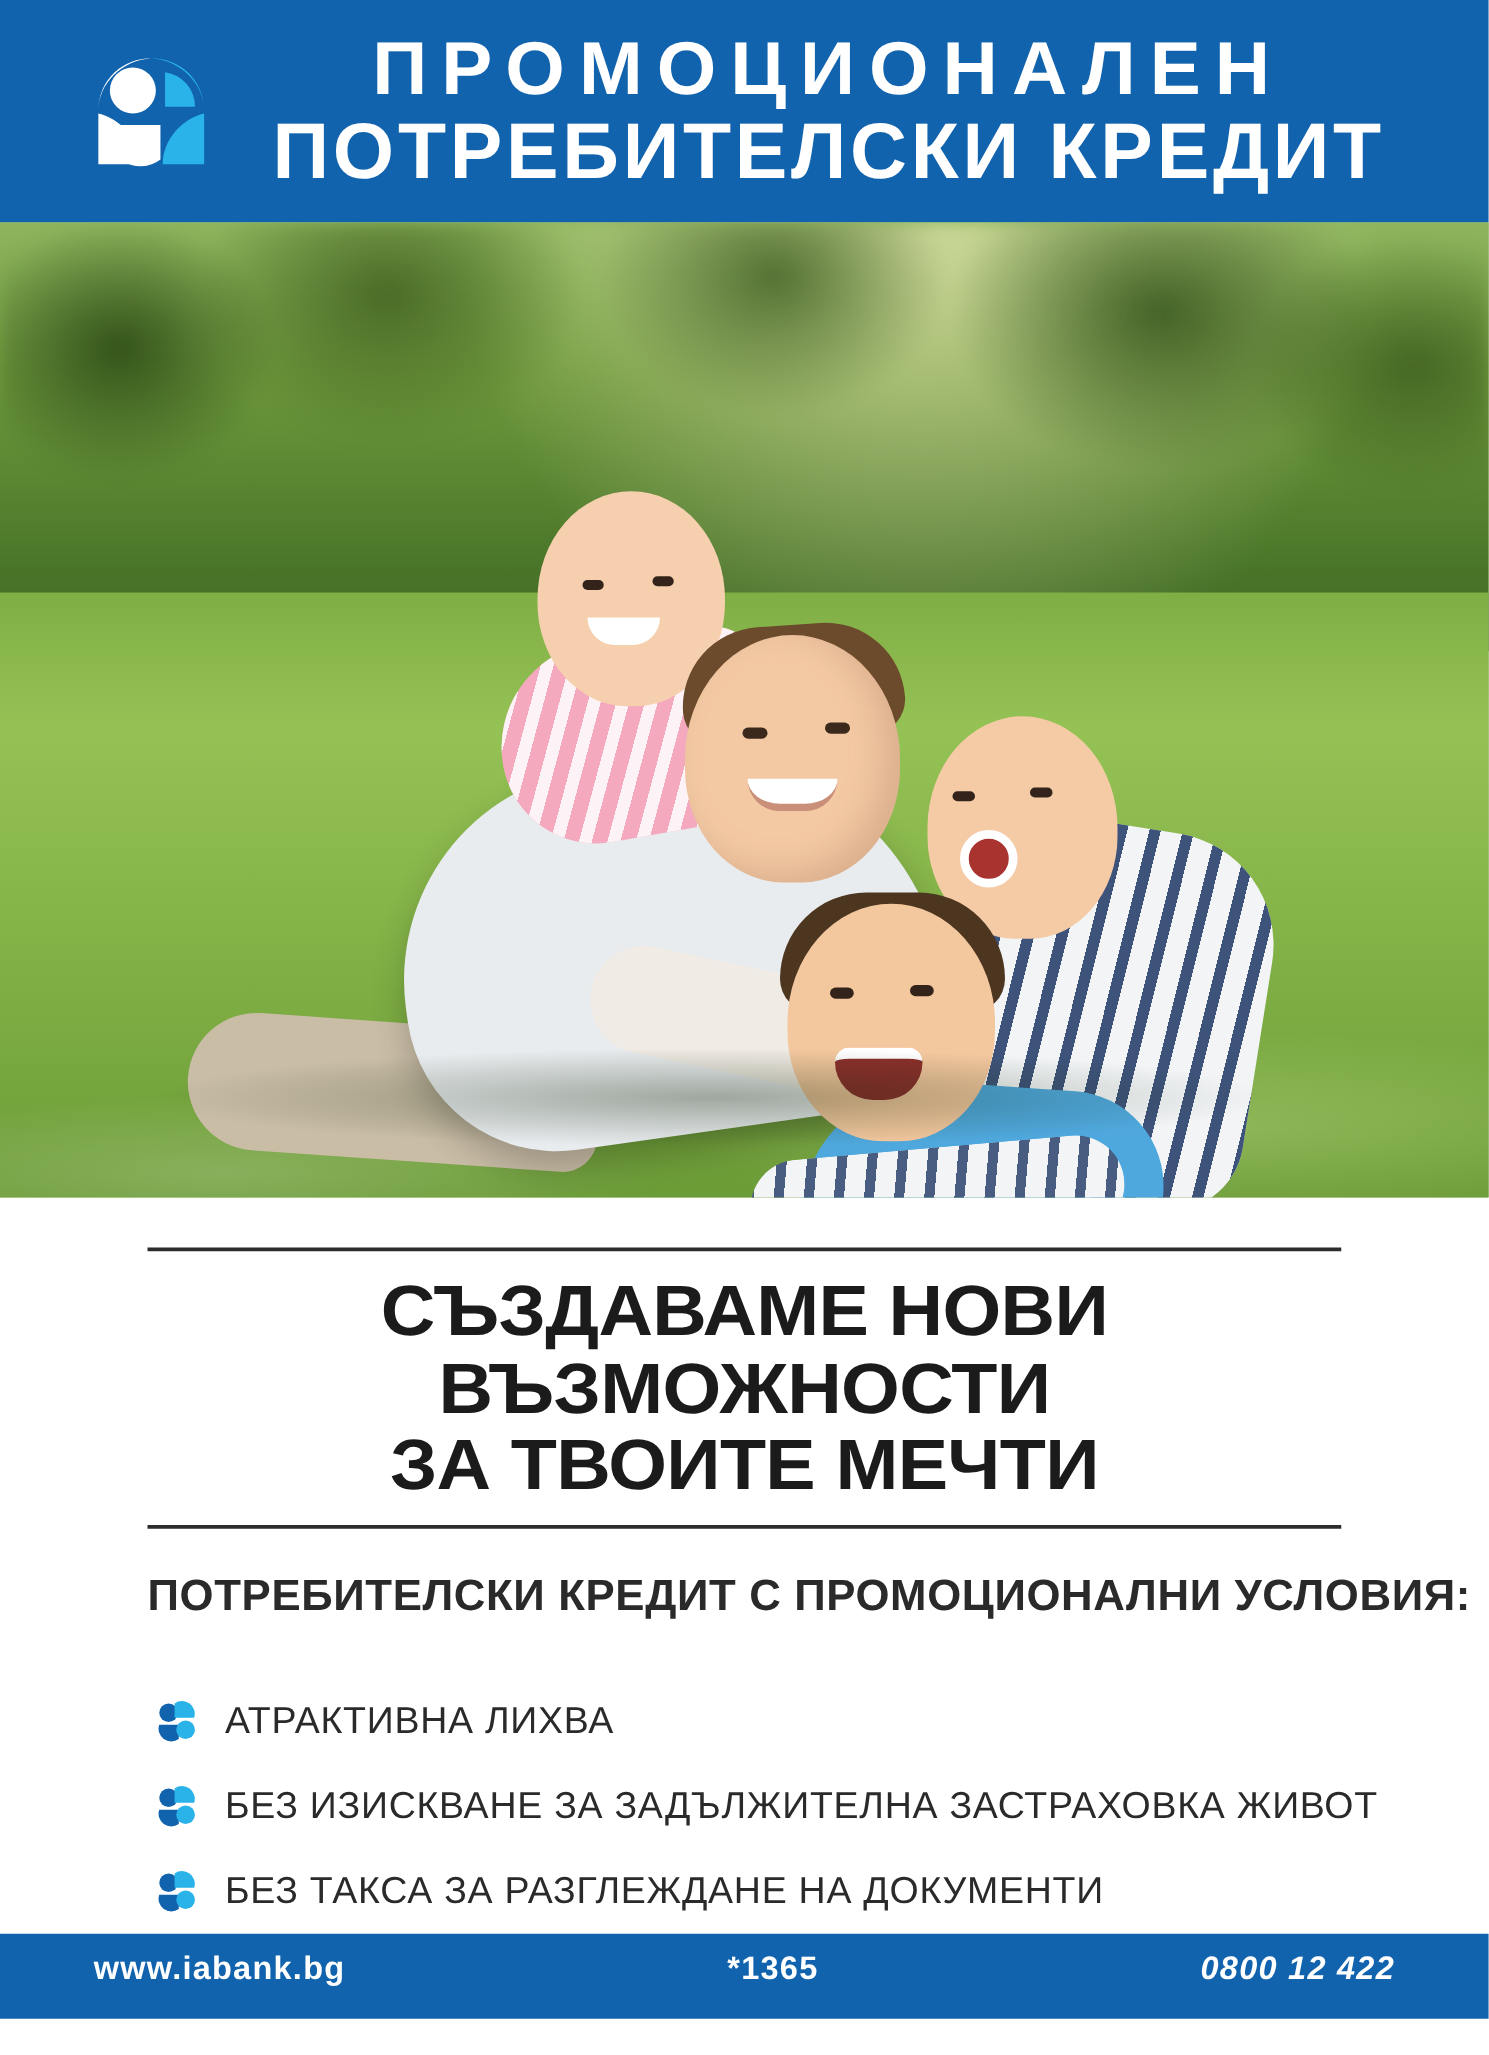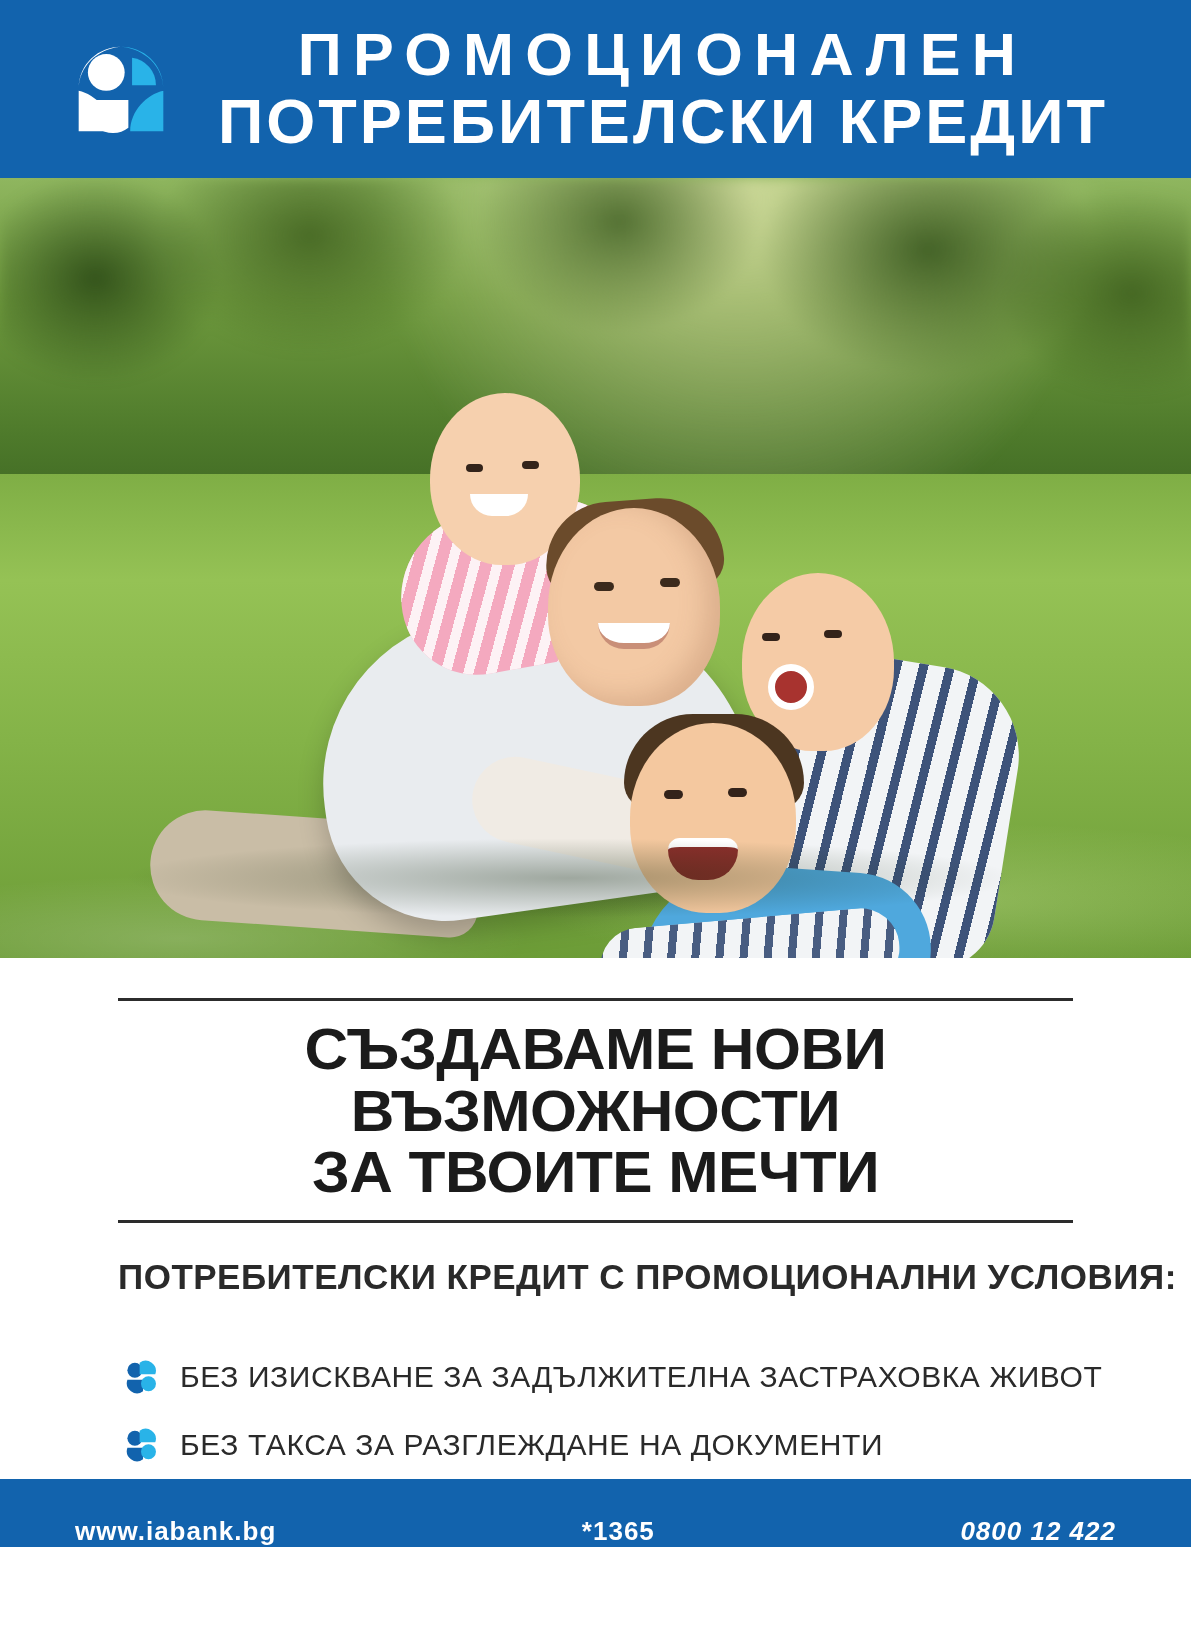--- a/index.html
+++ b/index.html
@@ -248,23 +248,23 @@
     font-size: 30px;
     letter-spacing: 0.6px;
     white-space: nowrap;
   }
 
   
   .footer {
     height: 68px;
     background: #1263ad;
     display: flex;
-    align-items: flex-end;
+    align-items: flex-start;
     justify-content: space-between;
-    padding: 0 75px;
+    padding: 12px 75px;
     flex: 0 0 auto;
   }
   .footer span {
     color: #ffffff;
     font-weight: bold;
     font-size: 26px;
     letter-spacing: 1px;
   }
   .footer .mid { flex: 1 1 auto; text-align: center; }
   .footer .right { text-align: right; font-style: italic; }
@@ -345,20 +345,31 @@
     <ul class="bullets" style="list-style:none;">
       <li class="bullet">
         <span class="bullet-icon">
           <svg viewBox="0 0 100 100" aria-hidden="true">
             <circle cx="32" cy="30" r="22" fill="#1263ad"></circle>
             <path d="M10 58 A30 30 0 0 0 56 92 L56 58 Z" fill="#1263ad"></path>
             <circle cx="72" cy="70" r="22" fill="#29b3e8"></circle>
             <path d="M92 42 A30 30 0 0 0 46 8 L46 42 Z" fill="#29b3e8"></path>
           </svg>
         </span>
+        <span class="bullet-text">АТРАКТИВНА ЛИХВА</span>
+      </li>
+      <li class="bullet">
+        <span class="bullet-icon">
+          <svg viewBox="0 0 100 100" aria-hidden="true">
+            <circle cx="32" cy="30" r="22" fill="#1263ad"></circle>
+            <path d="M10 58 A30 30 0 0 0 56 92 L56 58 Z" fill="#1263ad"></path>
+            <circle cx="72" cy="70" r="22" fill="#29b3e8"></circle>
+            <path d="M92 42 A30 30 0 0 0 46 8 L46 42 Z" fill="#29b3e8"></path>
+          </svg>
+        </span>
         <span class="bullet-text">БЕЗ ИЗИСКВАНЕ ЗА ЗАДЪЛЖИТЕЛНА ЗАСТРАХОВКА ЖИВОТ</span>
       </li>
       <li class="bullet">
         <span class="bullet-icon">
           <svg viewBox="0 0 100 100" aria-hidden="true">
             <circle cx="32" cy="30" r="22" fill="#1263ad"></circle>
             <path d="M10 58 A30 30 0 0 0 56 92 L56 58 Z" fill="#1263ad"></path>
             <circle cx="72" cy="70" r="22" fill="#29b3e8"></circle>
             <path d="M92 42 A30 30 0 0 0 46 8 L46 42 Z" fill="#29b3e8"></path>
           </svg>

